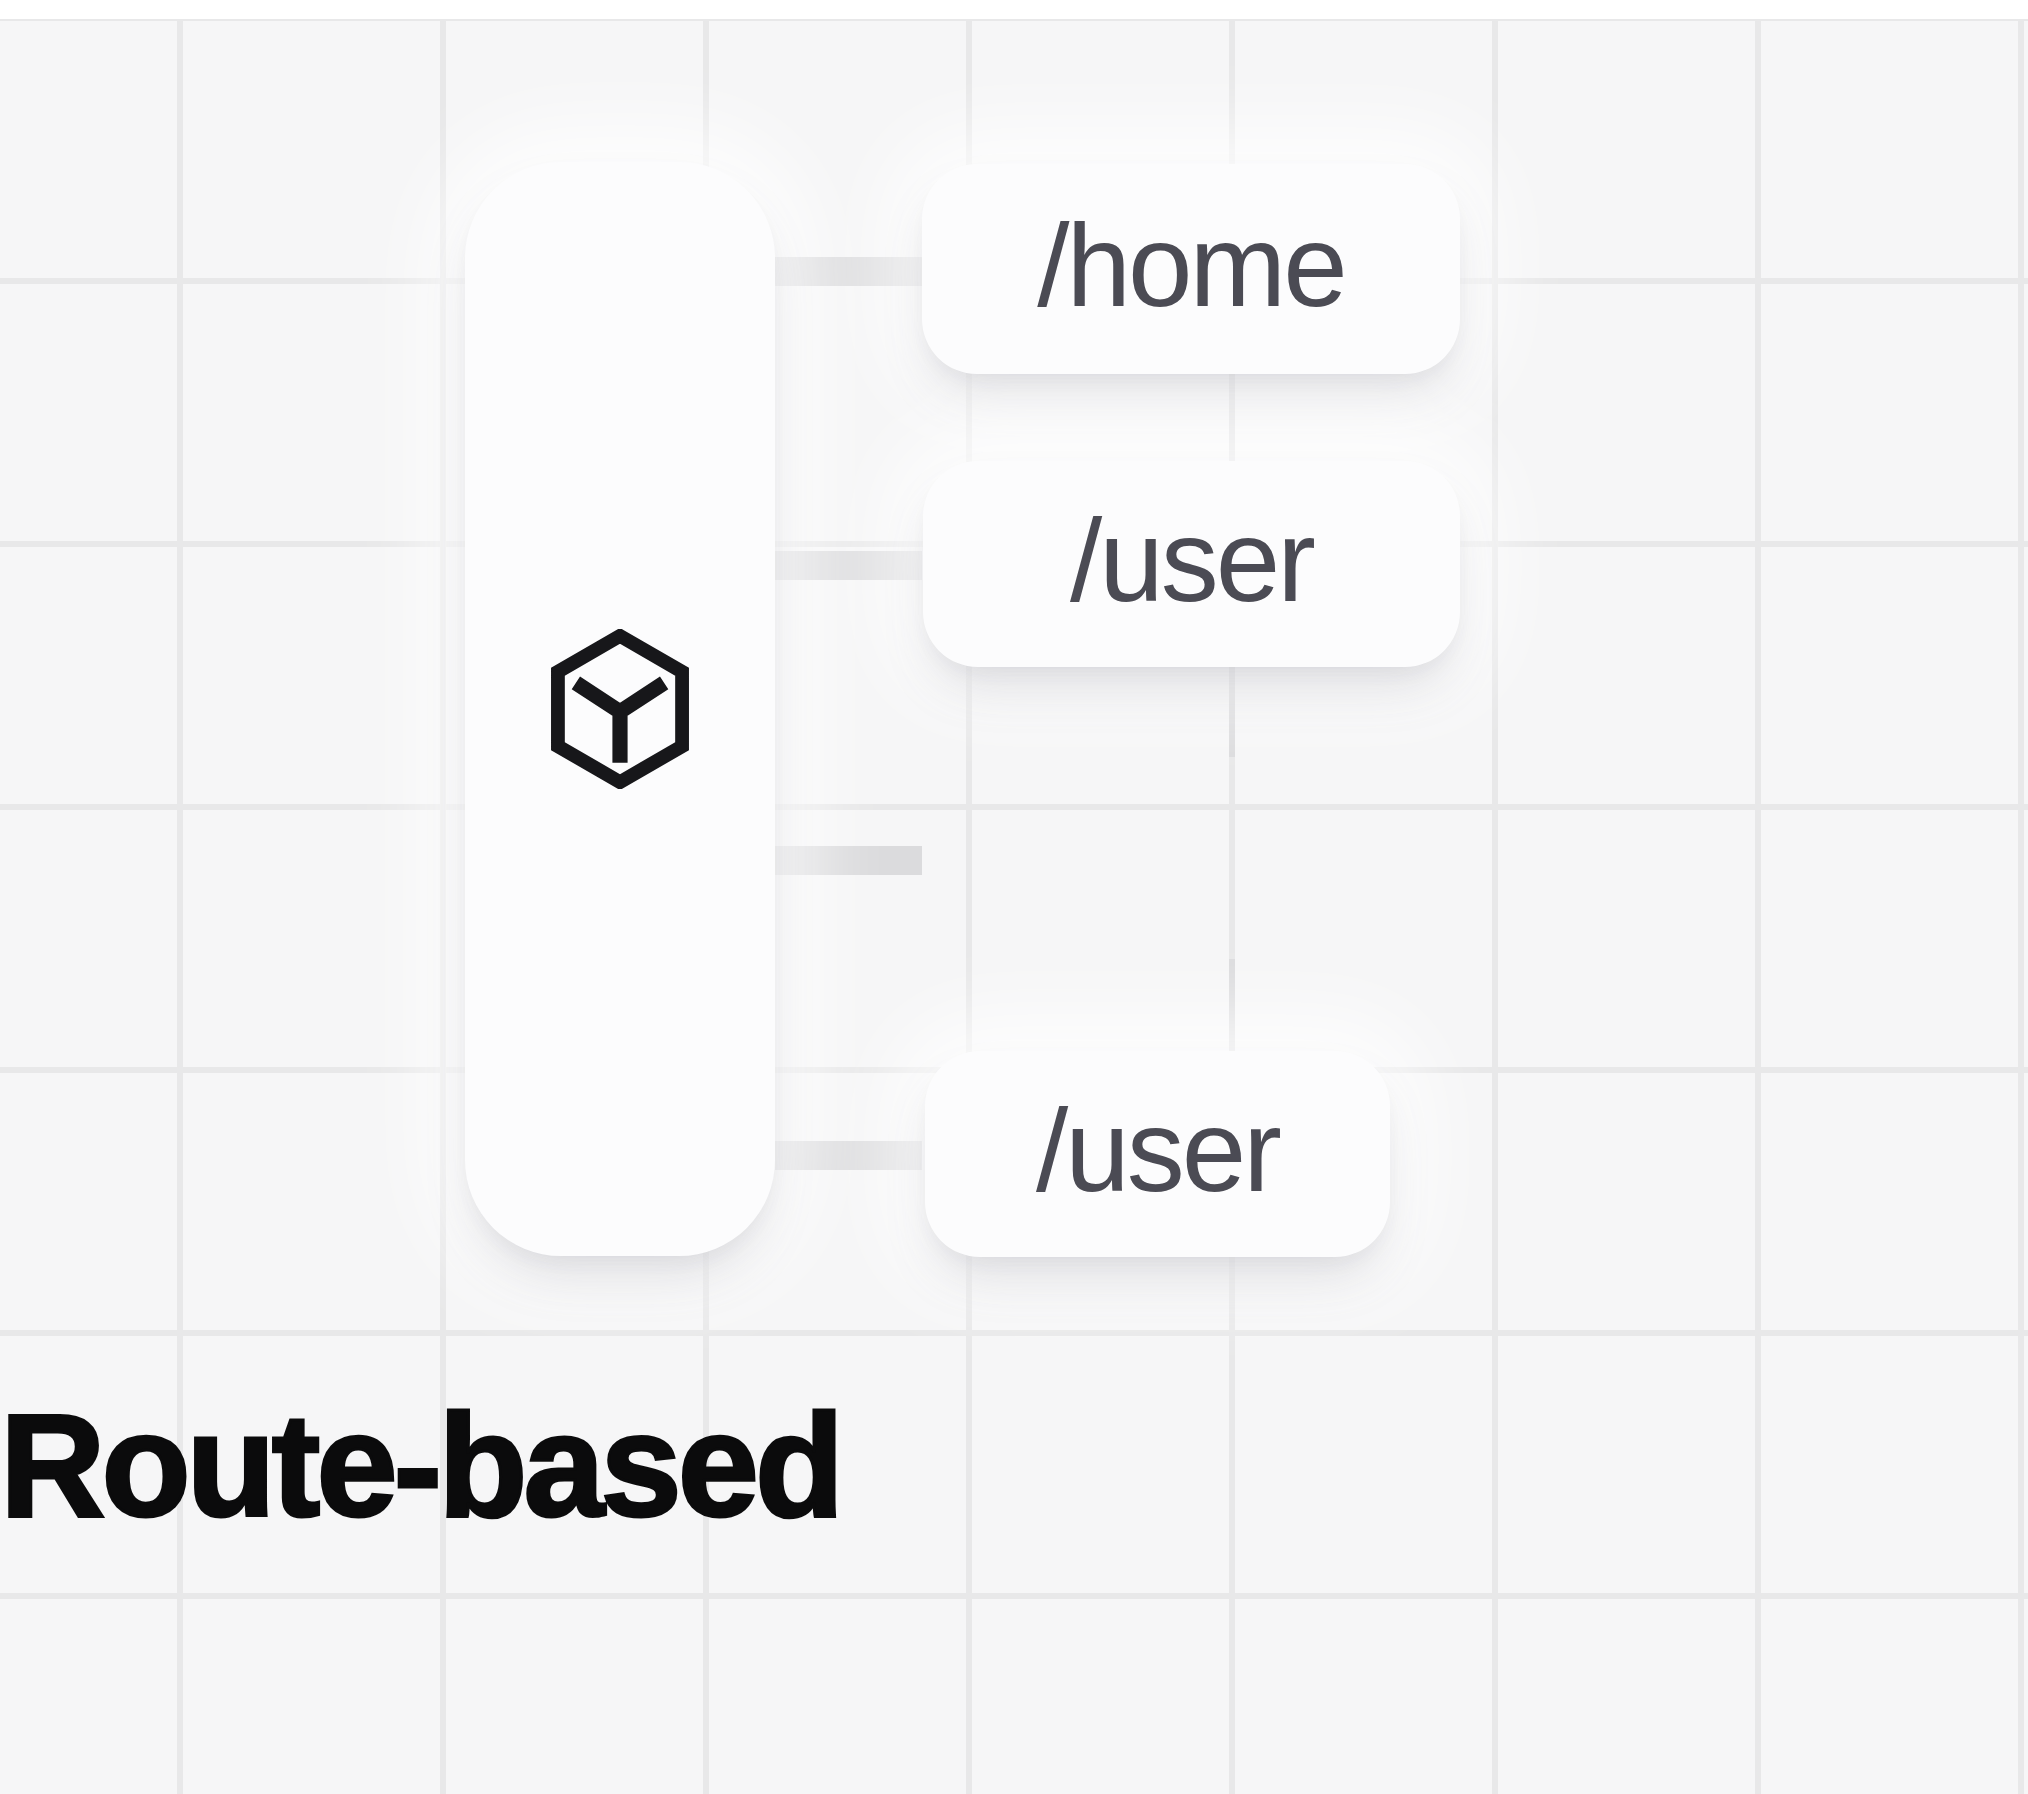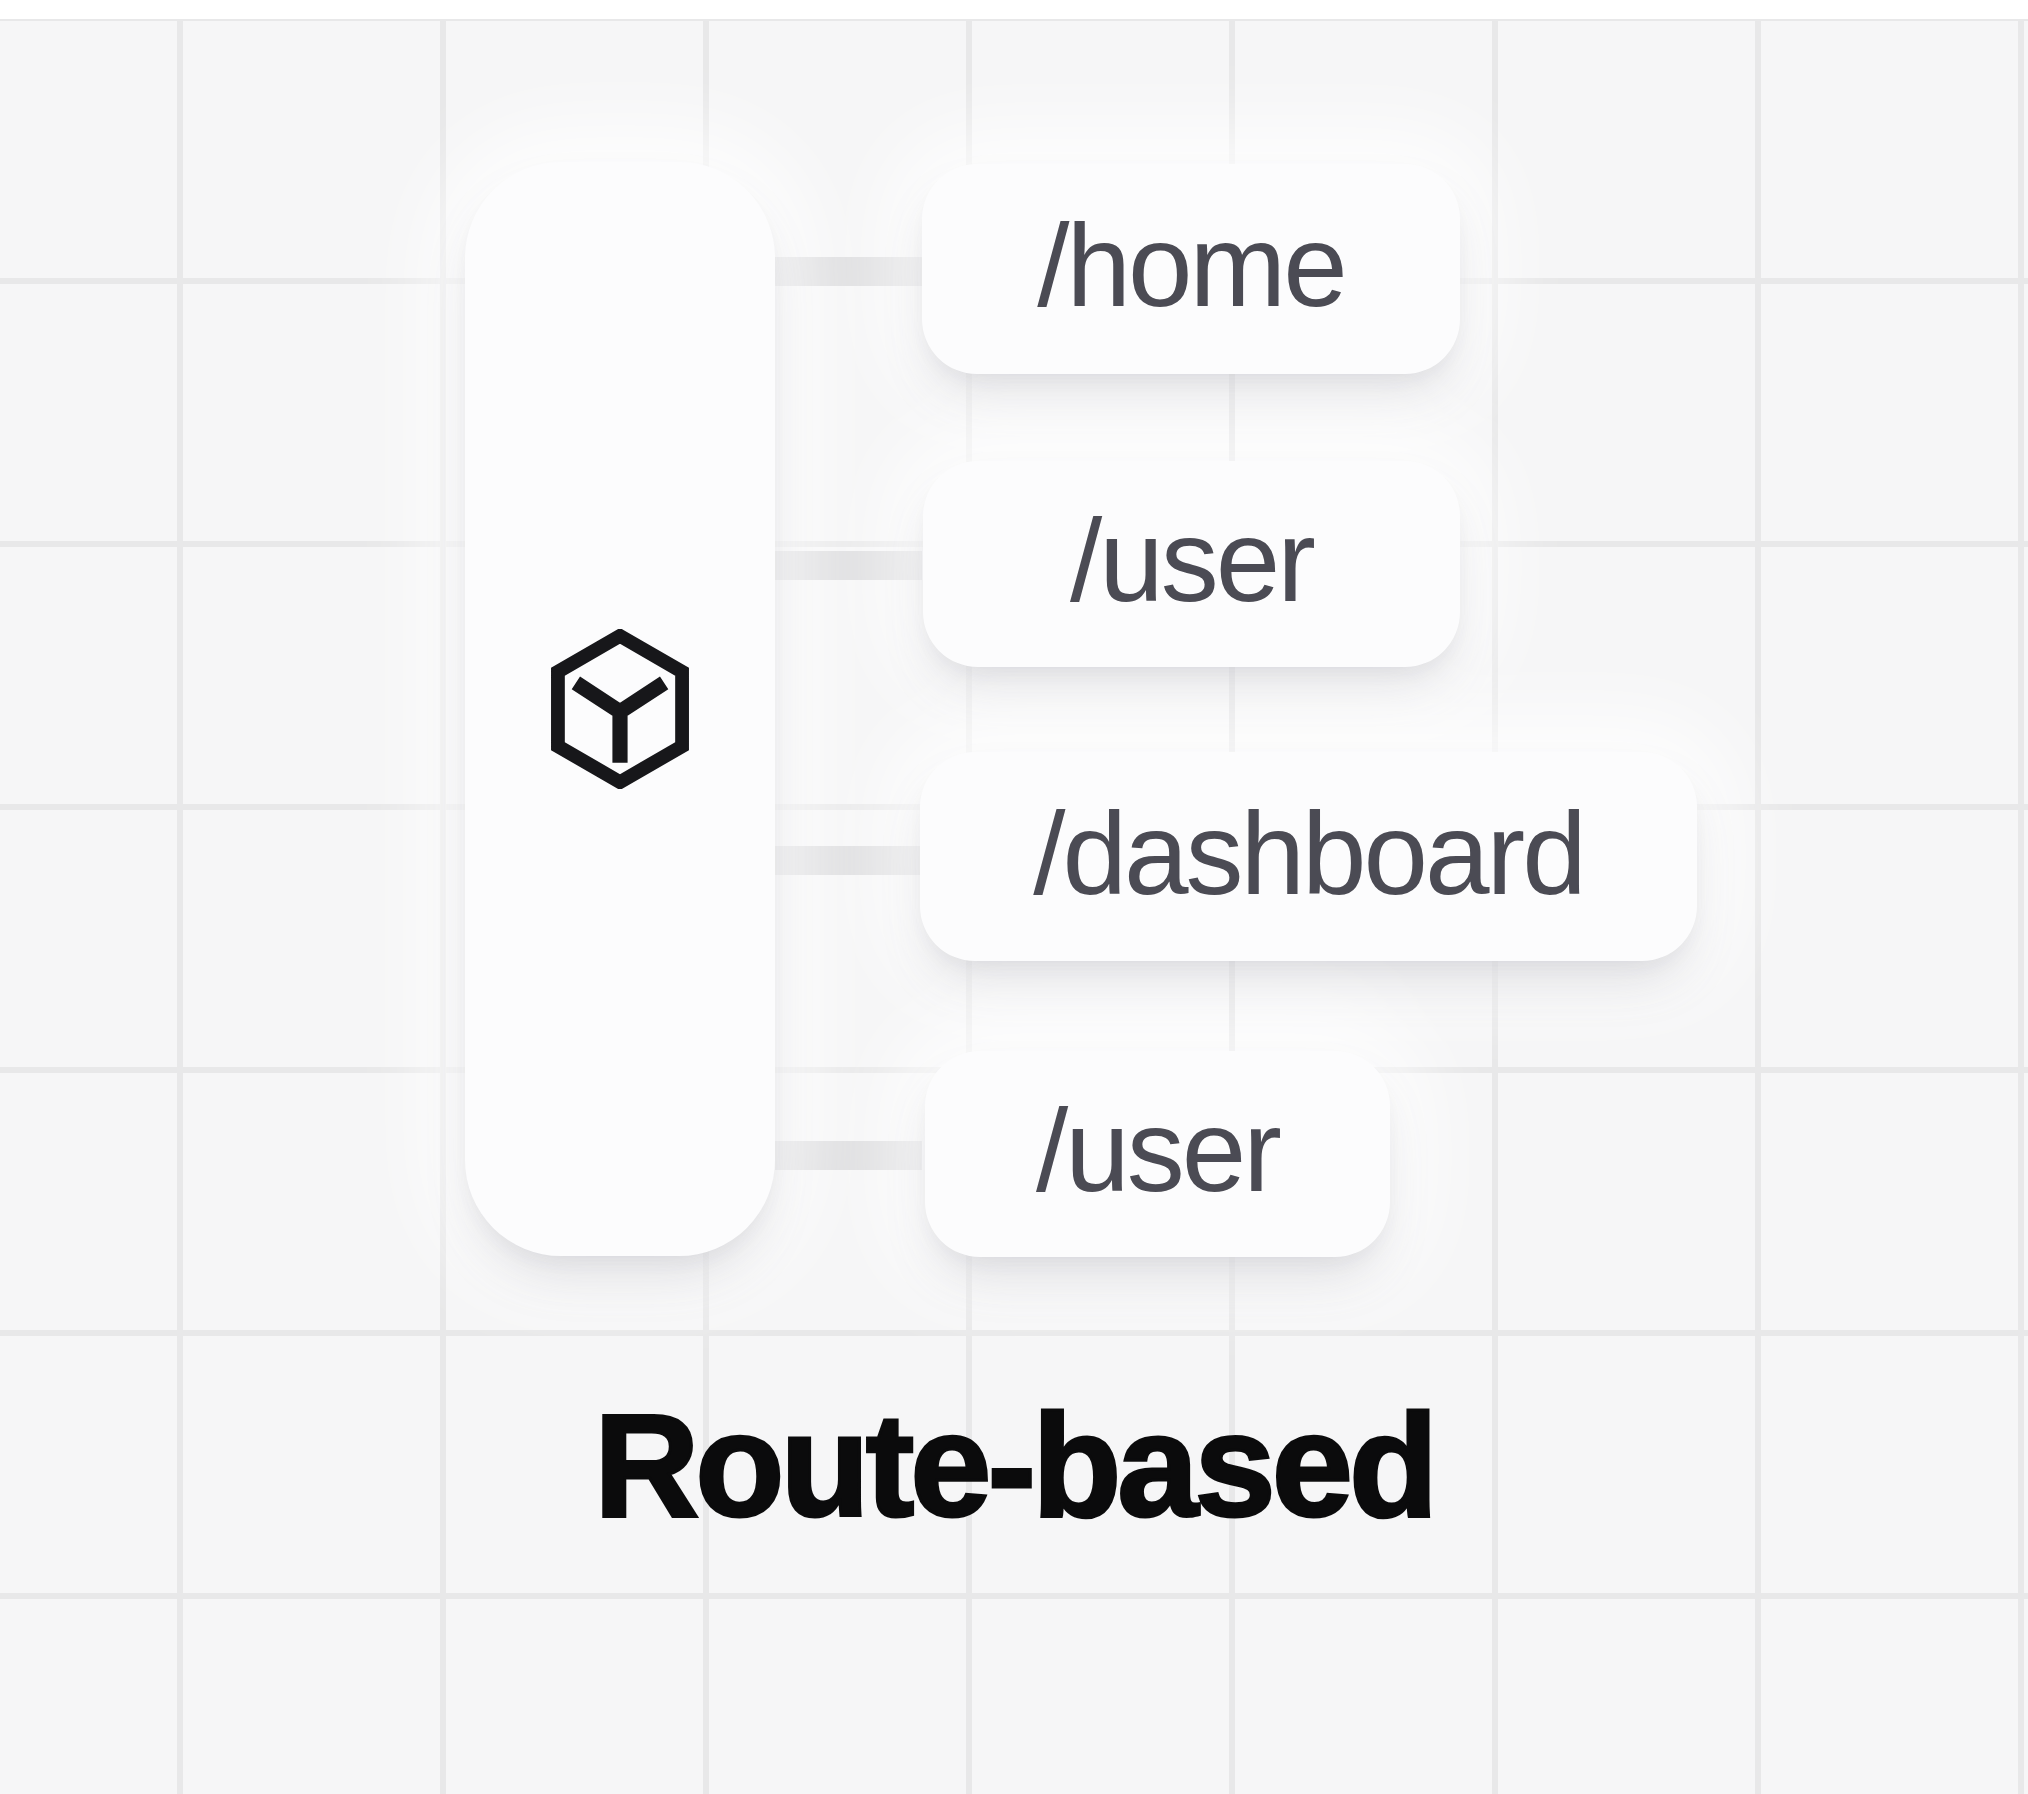--- a/index.html
+++ b/index.html
@@ -60,21 +60,21 @@
     white-space:nowrap;
     padding-bottom:6px;box-sizing:border-box;
   }
   .pill.r1{left:922px;top:145px;width:538px;height:210px}
   .pill.r2{left:923px;top:442px;width:537px;height:206px}
   .pill.r3{left:920px;top:733px;width:777px;height:209px}
   .pill.r4{left:925px;top:1032px;width:465px;height:206px}
   
   #title{
     position:absolute;left:0;top:1357px;width:2028px;
-    text-align:center;
+    text-align:left;
     color:var(--title-text,#0b0b0c);
     font-weight:900;
     font-size:146px;
     line-height:180px;
     letter-spacing:-4px;
     -webkit-text-stroke:3px var(--title-text,#0b0b0c);
   }
 </style>
 </head>
 <body>
@@ -96,23 +96,20 @@
       <path d="M50 60 L18 39 M50 60 L82 39 M50 60 L50 97" stroke="var(--icon-stroke,#17171a)" stroke-width="11" stroke-linecap="butt"></path>
     </svg>
   </div>
 
   <div class="node pill r1">
     <span>/home</span>
   </div>
   <div class="node pill r2">
     <span>/user</span>
   </div>
-  <div class="node pill r3">
-    <span>/dashboard</span>
-  </div>
   <div class="node pill r4">
     <span>/user</span>
   </div>
 
   <div id="title">
     <div>Route-based</div>
   </div>
 
 </div>
 

